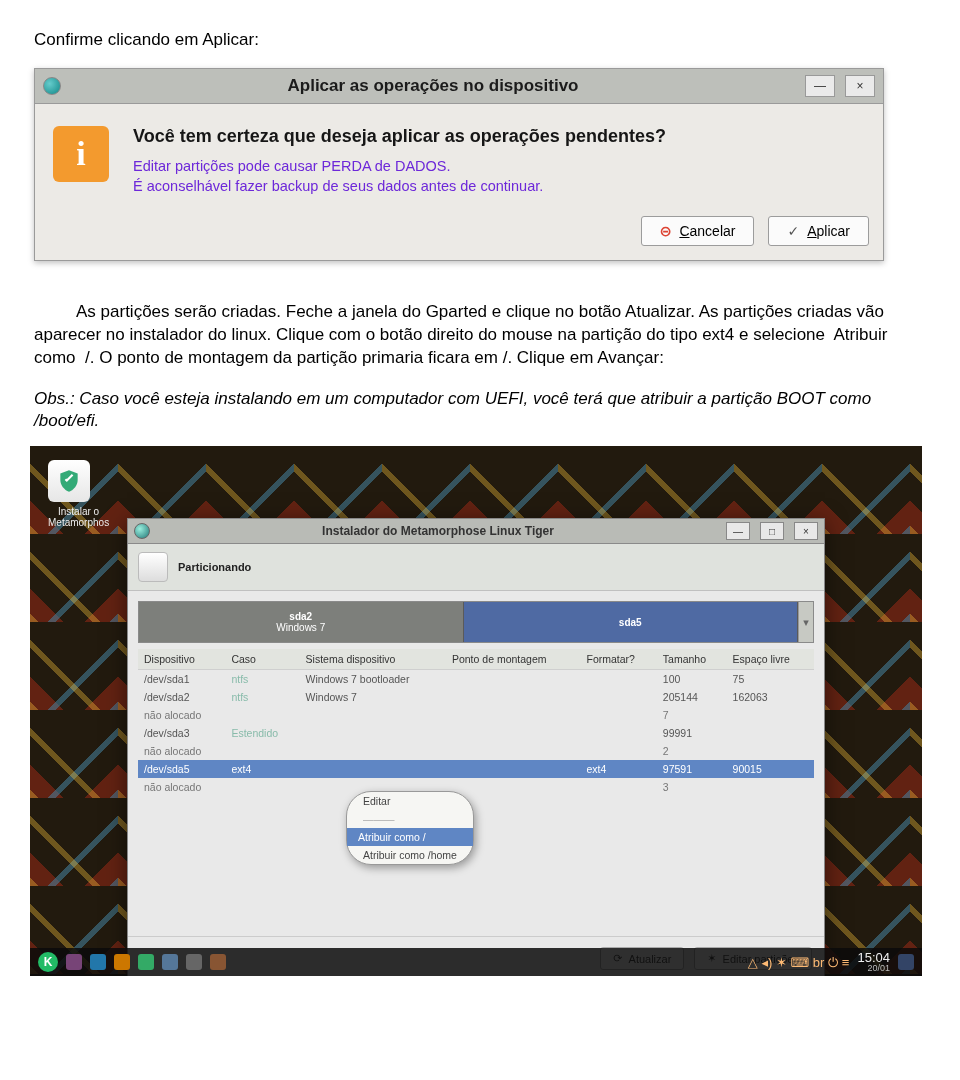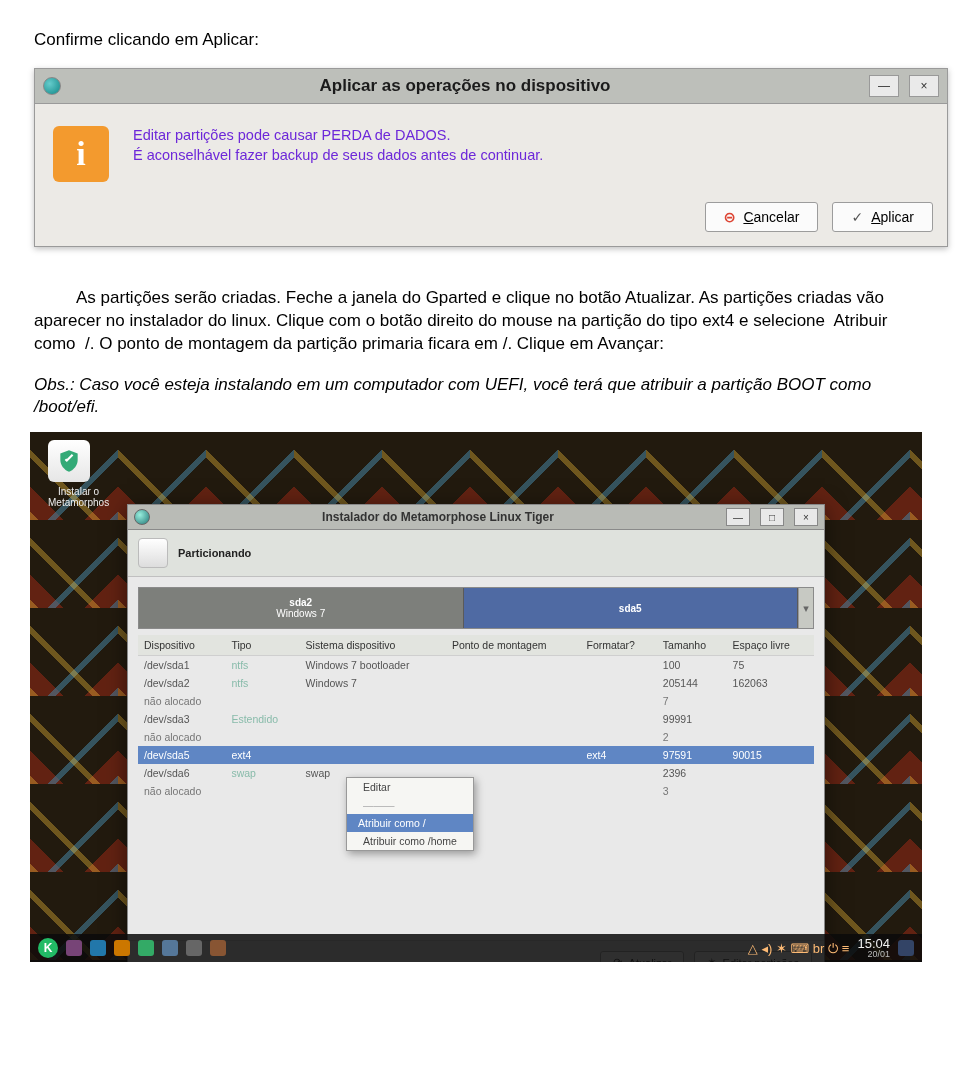--- a/index.html
+++ b/index.html
@@ -29,21 +29,21 @@
   .obs {
     font-size: 17px;
     font-style: italic;
     margin: 18px 0 14px 0;
     line-height: 1.3;
   }
   .obs .obs-label { font-style: italic; }
 
   
   .dialog-wrap {
-    width: 914px;
+    width: 850px;
     margin: 0 0 40px 0;
     border-radius: 28px;
   }
   .dlg-window {
     border: 1px solid #9a9a9a;
     background: #f0f0f0;
     box-shadow: 0 2px 6px rgba(0,0,0,.25);
   }
   .dlg-title {
     display: flex;
@@ -130,21 +130,21 @@
     position:absolute; inset:0;
     background:
       linear-gradient(45deg, rgba(255,200,60,.35) 0 6px, transparent 6px 44px, rgba(255,200,60,.35) 44px 50px, transparent 50px 88px),
       linear-gradient(-45deg, rgba(70,130,160,.55) 0 6px, transparent 6px 44px, rgba(70,130,160,.55) 44px 50px, transparent 50px 88px),
       linear-gradient(45deg, rgba(140,40,20,.6) 0 24px, transparent 24px 88px),
       linear-gradient(-45deg, rgba(140,40,20,.6) 0 24px, transparent 24px 88px),
       #221a0e;
     background-size: 88px 88px, 88px 88px, 88px 88px, 88px 88px;
   }
   .desktop-icon {
-    position:absolute; top:8px; left:18px;
+    position:absolute; top:14px; left:18px;
     text-align:center; color:#eee; font-size:10px;
   }
   .desktop-icon .ico {
     width:42px; height:42px; border-radius:6px;
     background: linear-gradient(#fff,#e6e6e6);
     display:flex; align-items:center; justify-content:center;
     margin-bottom:4px;
   }
   .desktop-icon .ico svg { width:26px; height:26px; }
 
@@ -271,20 +271,21 @@
     <div class="dlg-window">
       <div class="dlg-title">
         <div class="dlg-title-dot"></div>
         <div class="dlg-title-text">Aplicar as operações no dispositivo</div>
         <div class="dlg-win-btn">—</div>
         <div class="dlg-win-btn">×</div>
       </div>
       <div class="dlg-body">
         <div class="dlg-icon">i</div>
         <div class="dlg-msg">
+          <div class="dlg-heading">Você tem certeza que deseja aplicar as operações pendentes?</div>
           <div class="dlg-sub">Editar partições pode causar PERDA de DADOS.</div>
           <div class="dlg-sub">É aconselhável fazer backup de seus dados antes de continuar.</div>
         </div>
       </div>
       <div class="dlg-actions">
         <div class="btn">
           <span class="glyph-cancel">⊝</span>
           <span><u>C</u><span id="c-rest">ancelar</span></span>
         </div>
         <div class="btn">
@@ -340,21 +341,21 @@
           <span></span>
         </div>
         <div class="pb-end">▾</div>
       </div>
 
       <div style="position:relative">
         <table class="ptable">
           <thead>
               <tr id="pt-head">
                 <th>Dispositivo</th>
-                <th>Tipo</th>
+                <th>Caso</th>
                 <th>Sistema dispositivo</th>
                 <th>Ponto de montagem</th>
                 <th>Formatar?</th>
                 <th>Tamanho</th>
                 <th>Espaço livre</th>
               </tr>
             </thead>
           <tbody id="pt-body">
               <tr>
                 <td>/dev/sda1</td>
@@ -403,42 +404,33 @@
               </tr>
               <tr class="sel">
                 <td>/dev/sda5</td>
                 <td>ext4</td>
                 <td></td>
                 <td></td>
                 <td>ext4</td>
                 <td>97591</td>
                 <td>90015</td>
               </tr>
-              <tr>
-                <td>/dev/sda6</td>
-                <td class="muted">swap</td>
-                <td>swap</td>
-                <td></td>
-                <td></td>
-                <td>2396</td>
-                <td></td>
-              </tr>
               <tr class="dim">
                 <td>não alocado</td>
                 <td></td>
                 <td></td>
                 <td></td>
                 <td></td>
                 <td>3</td>
                 <td></td>
               </tr>
             </tbody>
         </table>
 
-        <div class="ctx-menu" style="left:218px; top:142px;">
+        <div class="ctx-menu" style="left:218px; top:142px;border-radius:25px;">
           <div>Editar</div>
           <div class="dis">———</div>
           <div class="hl">Atribuir como /</div>
           <div>Atribuir como /home</div>
         </div>
       </div>
 
       <div class="inst-footer">
         <span></span>
         <div class="grp">

